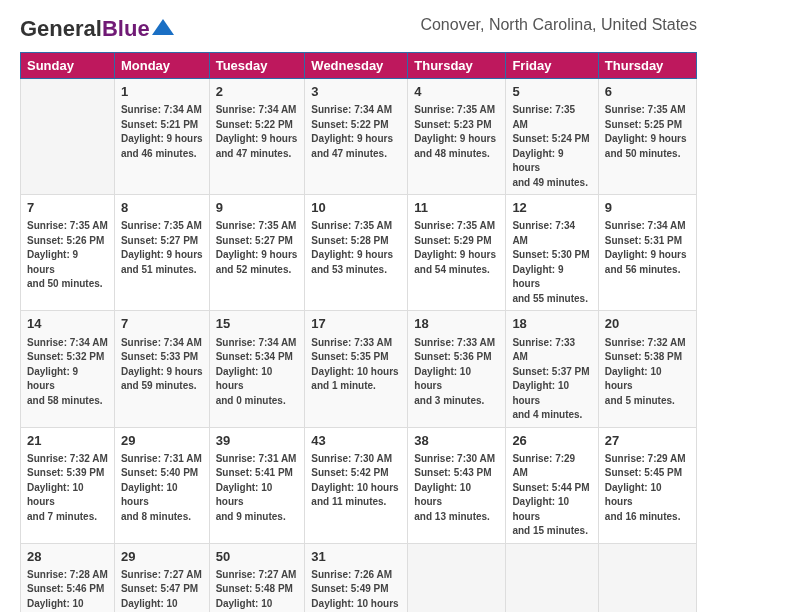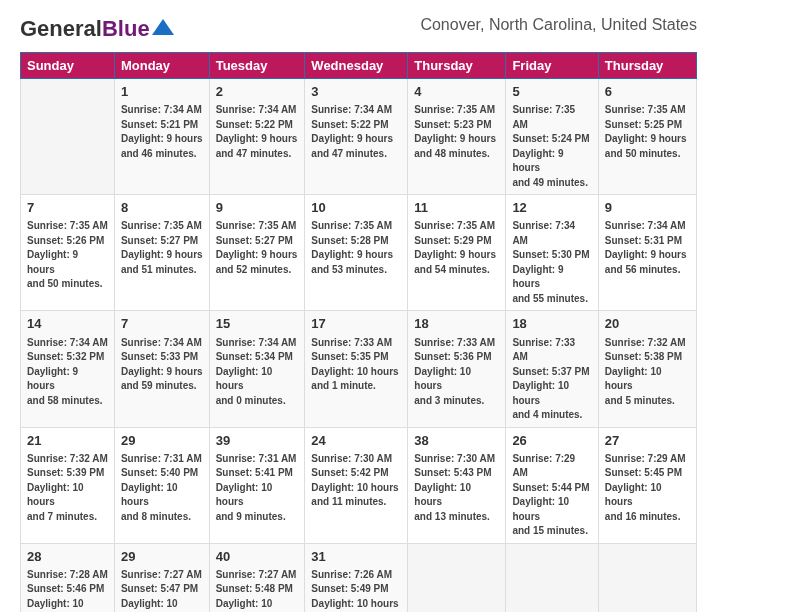--- a/index.html
+++ b/index.html
@@ -282,21 +282,21 @@
 and 8 minutes.</div>
           </td>
           <td>
             <span class="day-num">39</span>
             <div class="day-info" style="white-space: pre-line;">Sunrise: 7:31 AM
 Sunset: 5:41 PM
 Daylight: 10 hours
 and 9 minutes.</div>
           </td>
           <td>
-            <span class="day-num">24</span>
+            <span class="day-num">43</span>
             <div class="day-info" style="white-space: pre-line;">Sunrise: 7:30 AM
 Sunset: 5:42 PM
 Daylight: 10 hours
 and 11 minutes.</div>
           </td>
           <td>
             <span class="day-num">38</span>
             <div class="day-info" style="white-space: pre-line;">Sunrise: 7:30 AM
 Sunset: 5:43 PM
 Daylight: 10 hours
@@ -326,21 +326,21 @@
 and 18 minutes.</div>
           </td>
           <td>
             <span class="day-num">29</span>
             <div class="day-info" style="white-space: pre-line;">Sunrise: 7:27 AM
 Sunset: 5:47 PM
 Daylight: 10 hours
 and 20 minutes.</div>
           </td>
           <td>
-            <span class="day-num">40</span>
+            <span class="day-num">50</span>
             <div class="day-info" style="white-space: pre-line;">Sunrise: 7:27 AM
 Sunset: 5:48 PM
 Daylight: 10 hours
 and 21 minutes.</div>
           </td>
           <td>
             <span class="day-num">31</span>
             <div class="day-info" style="white-space: pre-line;">Sunrise: 7:26 AM
 Sunset: 5:49 PM
 Daylight: 10 hours

